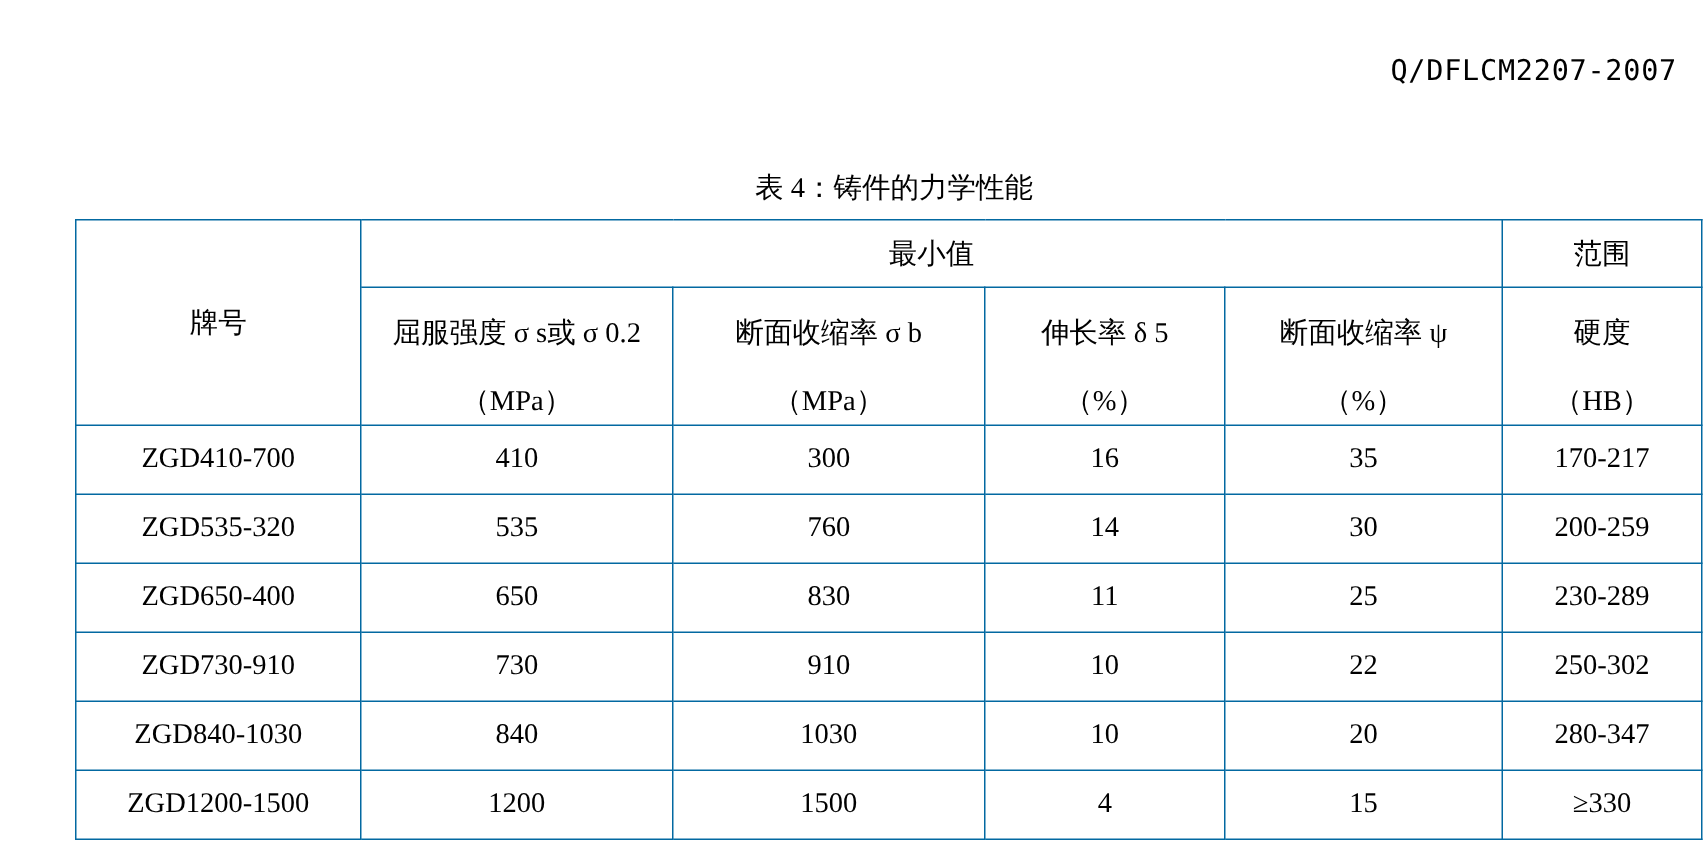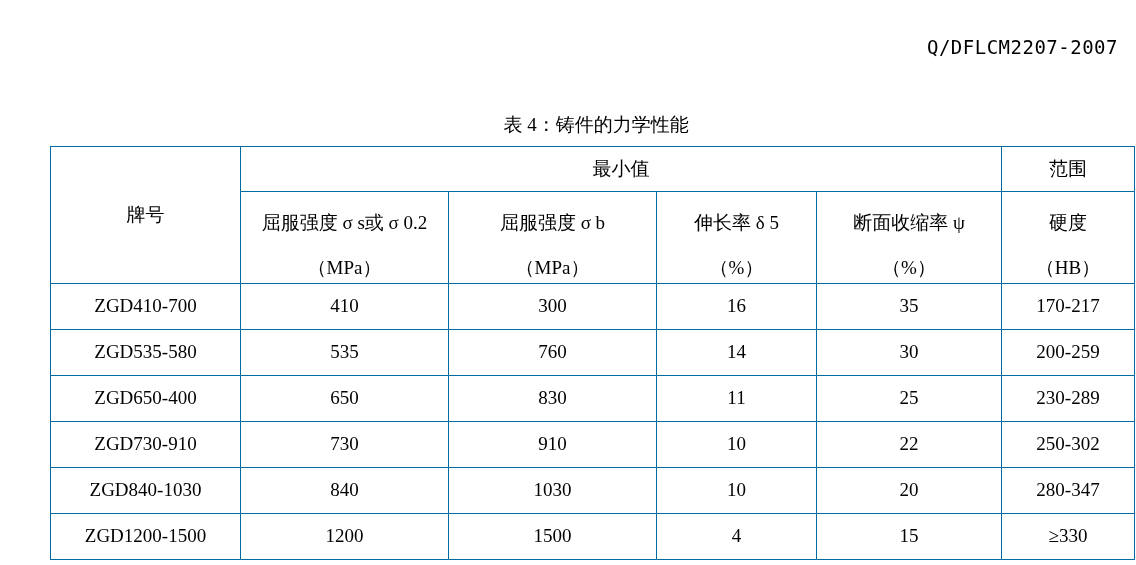--- a/index.html
+++ b/index.html
@@ -119,21 +119,21 @@
         <td class="grade-head" rowspan="2">牌号</td>
         <td class="group-head" colspan="4">最小值</td>
         <td class="range-head">范围</td>
       </tr>
       <tr>
         <td class="sub-head">
           <span class="line2">屈服强度 σ s或 σ 0.2</span>
           <span class="line2">（MPa）</span>
         </td>
         <td class="sub-head">
-          <span class="line2">屈服强度 σ b</span>
+          <span class="line2">断面收缩率 σ b</span>
           <span class="line2">（MPa）</span>
         </td>
         <td class="sub-head">
           <span class="line2">伸长率 δ 5</span>
           <span class="line2">（%）</span>
         </td>
         <td class="sub-head">
           <span class="line2">断面收缩率 ψ</span>
           <span class="line2">（%）</span>
         </td>
@@ -145,21 +145,21 @@
 
       <tr class="data">
         <td>ZGD410-700</td>
         <td>410</td>
         <td>300</td>
         <td>16</td>
         <td>35</td>
         <td>170-217</td>
       </tr>
       <tr class="data">
-        <td>ZGD535-580</td>
+        <td>ZGD535-320</td>
         <td>535</td>
         <td>760</td>
         <td>14</td>
         <td>30</td>
         <td>200-259</td>
       </tr>
       <tr class="data">
         <td>ZGD650-400</td>
         <td>650</td>
         <td>830</td>

